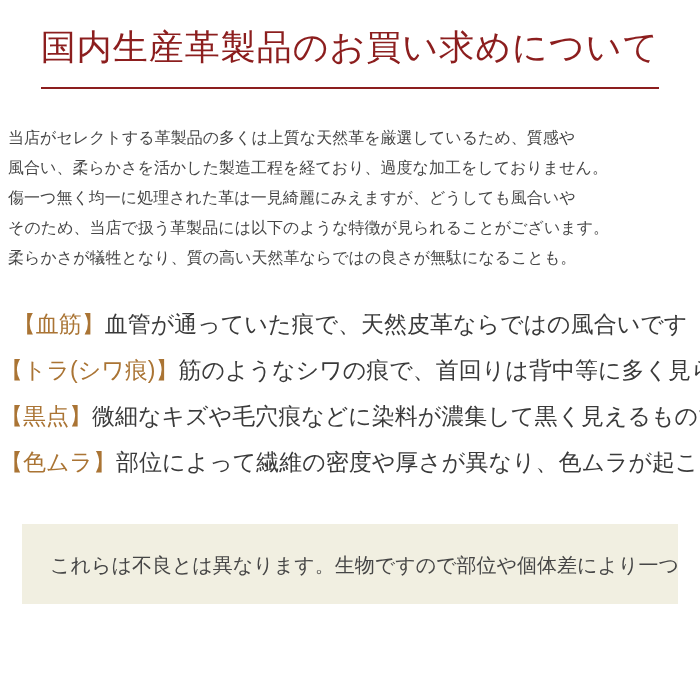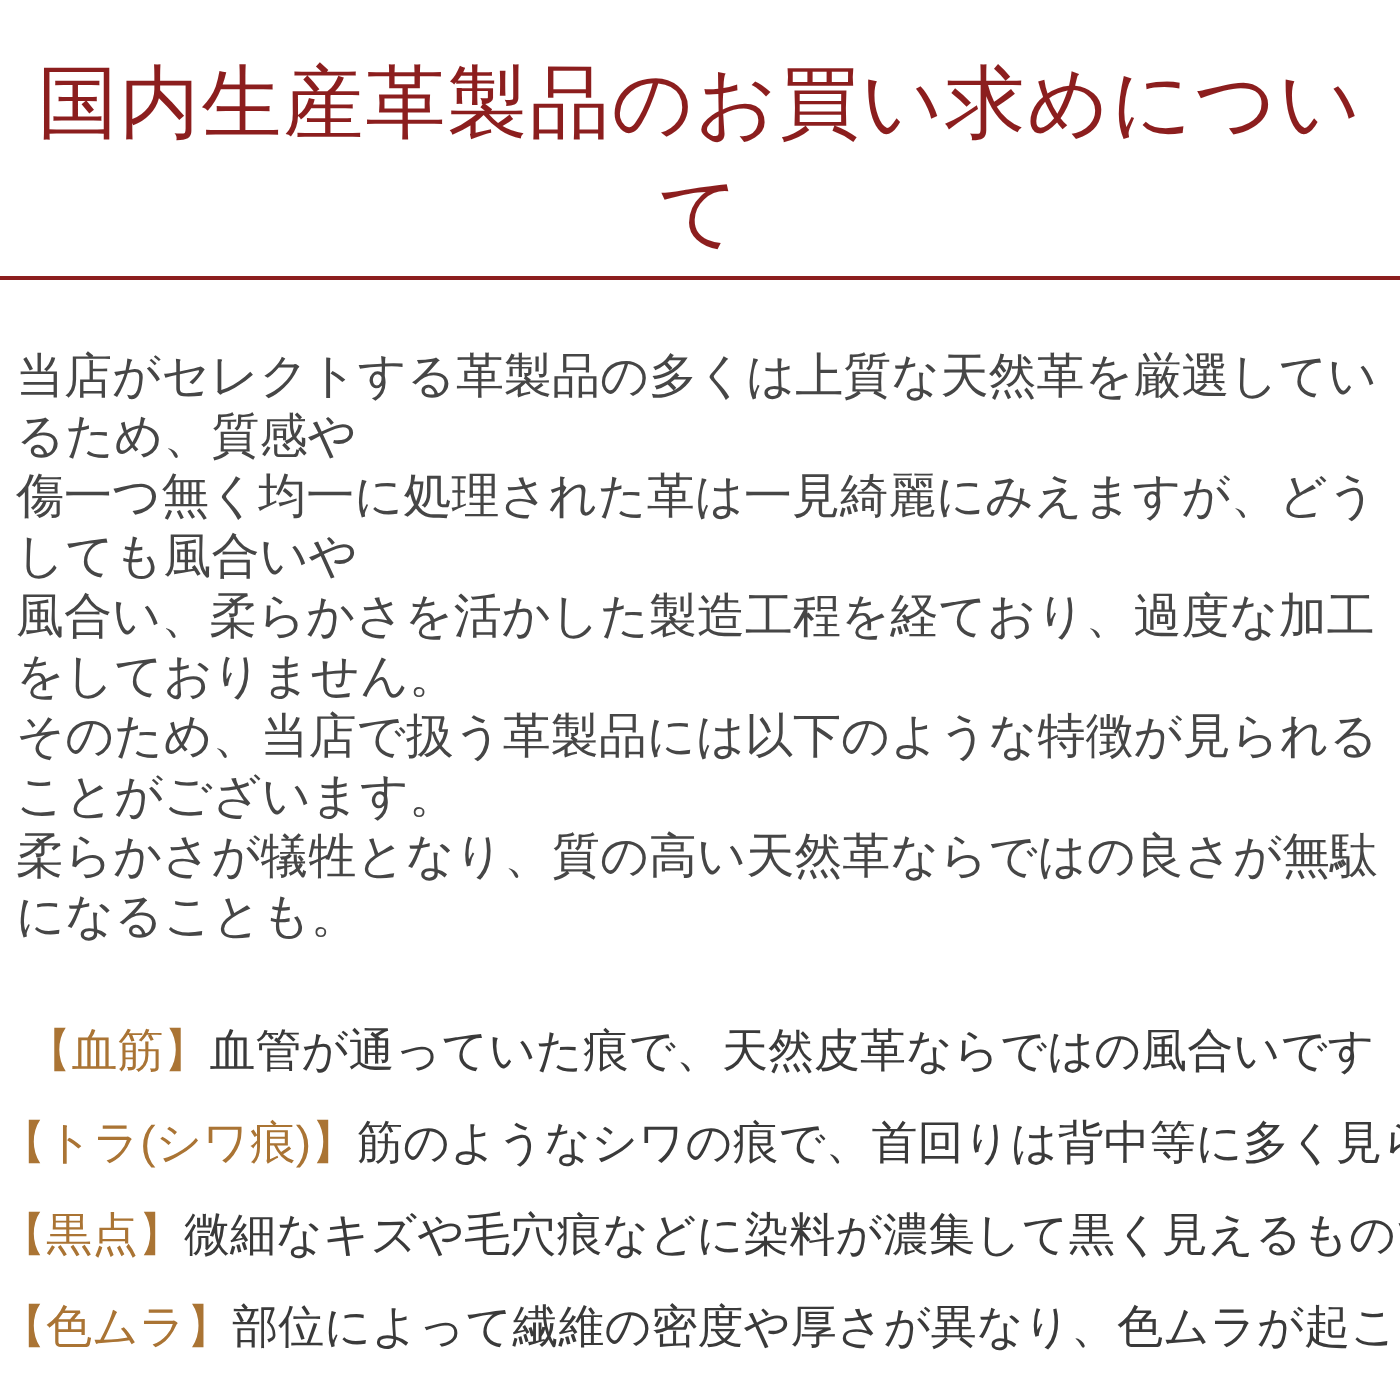--- a/index.html
+++ b/index.html
@@ -12,31 +12,31 @@
     height: 700px;
     overflow: hidden;
     font-family: "Liberation Serif", "DejaVu Serif", serif;
   }
   .title-wrap {
     text-align: center;
     margin-top: 24px;
   }
   .page-title {
     display: inline-block;
-    font-size: 40px;
+    font-size: 35px;
     font-weight: normal;
     color: #8c1e1e;
     border-bottom: 2px solid #8c1e1e;
-    padding-bottom: 4px;
+    padding-bottom: 16px;
     letter-spacing: 1px;
     margin: 0;
   }
   .intro {
     margin: 34px 0 0 8px;
-    font-size: 24px;
+    font-size: 16px;
     line-height: 30px;
     color: #464646;
   }
   .features {
     margin-top: 28px;
     text-align: center;
     font-family: "Liberation Sans", "DejaVu Sans", sans-serif;
   }
   .feature-line {
     font-size: 23px;
@@ -61,22 +61,22 @@
 </style>
 </head>
 <body>
 
 <div class="title-wrap">
   <h1 class="page-title">国内生産革製品のお買い求めについて</h1>
 </div>
 
 <div class="intro">
   <div class="line">当店がセレクトする革製品の多くは上質な天然革を厳選しているため、質感や</div>
+  <div class="line">風合い、柔らかさを活かした製造工程を経ており、過度な加工をしておりません。</div>
   <div class="line">傷一つ無く均一に処理された革は一見綺麗にみえますが、どうしても風合いや</div>
-  <div class="line">風合い、柔らかさを活かした製造工程を経ており、過度な加工をしておりません。</div>
   <div class="line">そのため、当店で扱う革製品には以下のような特徴が見られることがございます。</div>
   <div class="line">柔らかさが犠牲となり、質の高い天然革ならではの良さが無駄になることも。</div>
 </div>
 
 <div class="features">
   <div class="feature-line">
     <span class="feature-label">【血筋】</span><span>血管が通っていた痕で、天然皮革ならではの風合いです</span>
   </div>
   <div class="feature-line">
     <span class="feature-label">【トラ(シワ痕)】</span><span>筋のようなシワの痕で、首回りは背中等に多く見られます</span>

